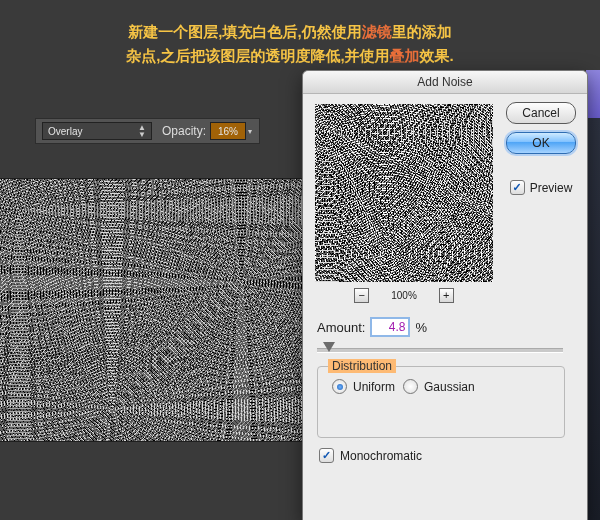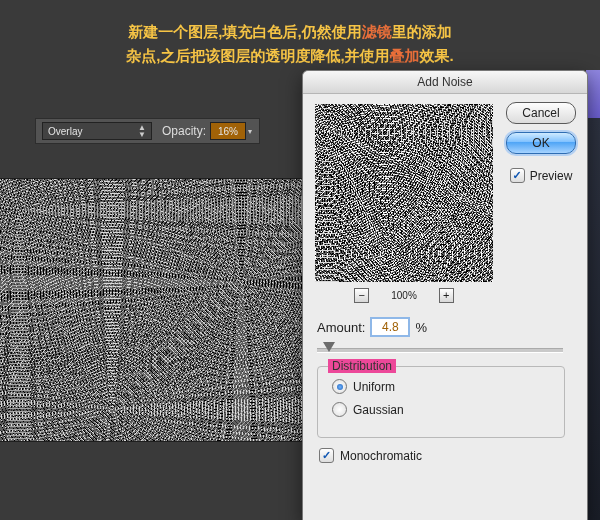--- a/index.html
+++ b/index.html
@@ -38,33 +38,33 @@
      repeating-radial-gradient(circle at 41% 79%, #c9c9c9 0 0.5px, transparent 0.5px 2.4px),
      repeating-radial-gradient(circle at 83% 63%, #444 0 0.5px, transparent 0.5px 2.4px),
      #6e6e6e;
      filter:contrast(210%) brightness(100%);}
   .zoomrow{position:absolute;top:194px;left:12px;width:178px;display:flex;align-items:center;justify-content:center;gap:22px;font-size:10px;color:#222;}
   .zoom-btn{width:13px;height:13px;border:1px solid #666;background:linear-gradient(#fff,#d8d8d8);display:flex;align-items:center;justify-content:center;font-size:11px;line-height:1;cursor:pointer;}
   
   .btn-col{position:absolute;top:8px;right:10px;width:72px;display:flex;flex-direction:column;gap:8px;align-items:center;}
   .aqua-btn{width:68px;height:20px;border:1px solid #5a5a5a;border-radius:10px;background:linear-gradient(#fdfdfd,#dcdcdc);display:flex;align-items:center;justify-content:center;font-size:12px;color:#222;cursor:pointer;}
   .aqua-btn.default{background:linear-gradient(#cfeaff,#7fc1ff 45%,#4ea4f6 46%,#a6d3ff);border-color:#2e6db3;box-shadow:0 0 0 2px rgba(80,160,255,.35);}
-  .chk-row{display:flex;align-items:center;gap:5px;margin-top:6px;font-size:12px;color:#222;}
+  .chk-row{display:flex;align-items:center;gap:5px;margin-top:18px;font-size:12px;color:#222;}
   .chk{width:13px;height:13px;border:1px solid #777;border-radius:3px;background:linear-gradient(#fff,#ddd);display:flex;align-items:center;justify-content:center;font-size:11px;color:#1258b3;}
   .chk.checked::after{content:"✓";font-weight:bold;}
   
   .amount-row{position:absolute;top:224px;left:14px;display:flex;align-items:center;gap:6px;font-size:13px;color:#222;}
-  .amount-input{width:38px;height:18px;border:1px solid #888;background:#fff;color:#a16207;font-size:12px;text-align:center;padding:0 3px;box-sizing:border-box;outline:2px solid #8fb8e8;outline-offset:-1px;}
+  .amount-input{width:38px;height:18px;border:1px solid #888;background:#fff;color:#a21caf;font-size:12px;text-align:right;padding:0 3px;box-sizing:border-box;outline:2px solid #8fb8e8;outline-offset:-1px;}
   .slider{position:absolute;top:248px;left:14px;width:246px;height:14px;}
   .slider-track{position:absolute;top:6px;left:0;right:0;height:3px;background:#c9c9c9;border-top:1px solid #aaa;border-bottom:1px solid #fff;}
   .slider-thumb{position:absolute;top:0;left:6px;width:0;height:0;border-left:6px solid transparent;border-right:6px solid transparent;border-top:10px solid #6b6b6b;cursor:pointer;}
   
   .dist-group{position:absolute;top:272px;left:14px;width:246px;height:70px;border:1px solid #b9b9b9;border-radius:4px;}
-  .dist-legend{position:absolute;top:-8px;left:10px;background:#ec4899;padding:0 4px;font-size:12px;color:#333;}
-  .radio-col{position:absolute;top:12px;left:14px;display:flex;flex-direction:column;gap:8px;}
+  .dist-legend{position:absolute;top:-8px;left:10px;background:#fdba74;padding:0 4px;font-size:12px;color:#333;}
+  .radio-col{position:absolute;top:12px;left:14px;display:flex;flex-direction:row;gap:8px;}
   .radio-row{display:flex;align-items:center;gap:6px;font-size:12px;color:#222;}
   .radio{width:13px;height:13px;border:1px solid #777;border-radius:50%;background:radial-gradient(#fff,#ddd);display:flex;align-items:center;justify-content:center;}
   .radio.on::after{content:"";width:6px;height:6px;border-radius:50%;background:radial-gradient(#6fb2ff,#1e62b9);}
   .mono-row{position:absolute;top:354px;left:16px;display:flex;align-items:center;gap:6px;font-size:12px;color:#222;}
 </style>
 </head>
 <body>
 
 <div class="stage">
 

